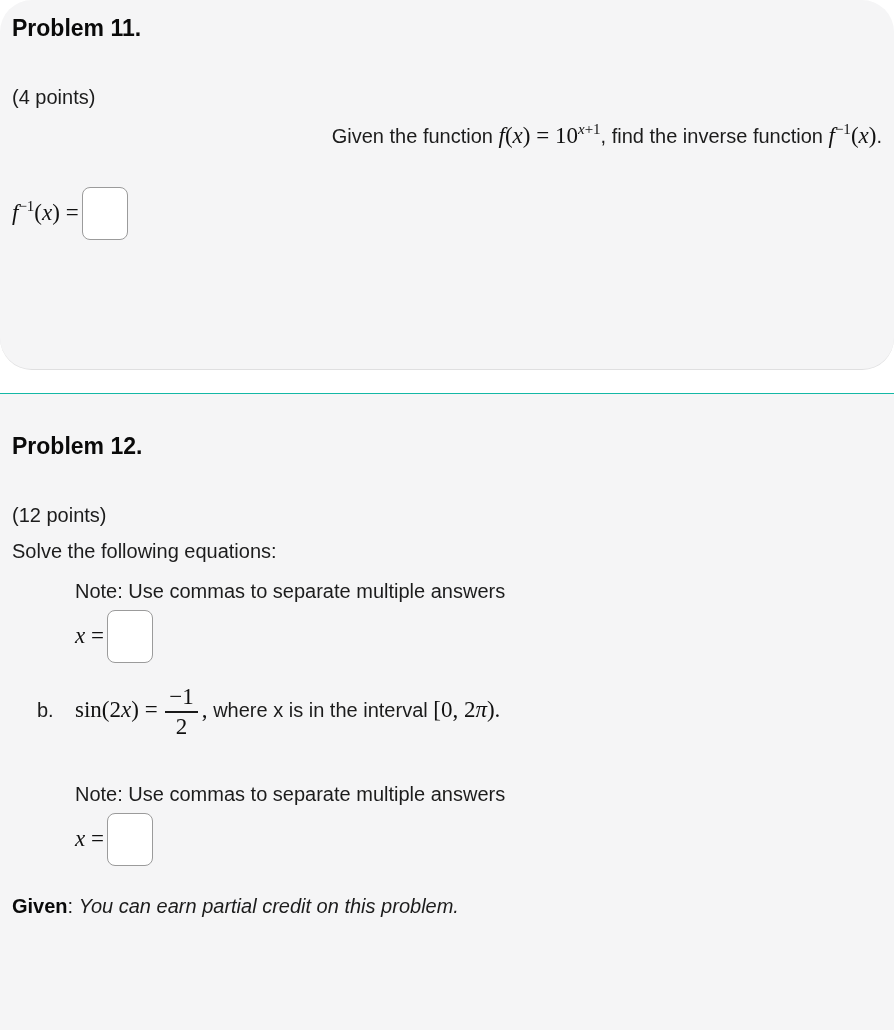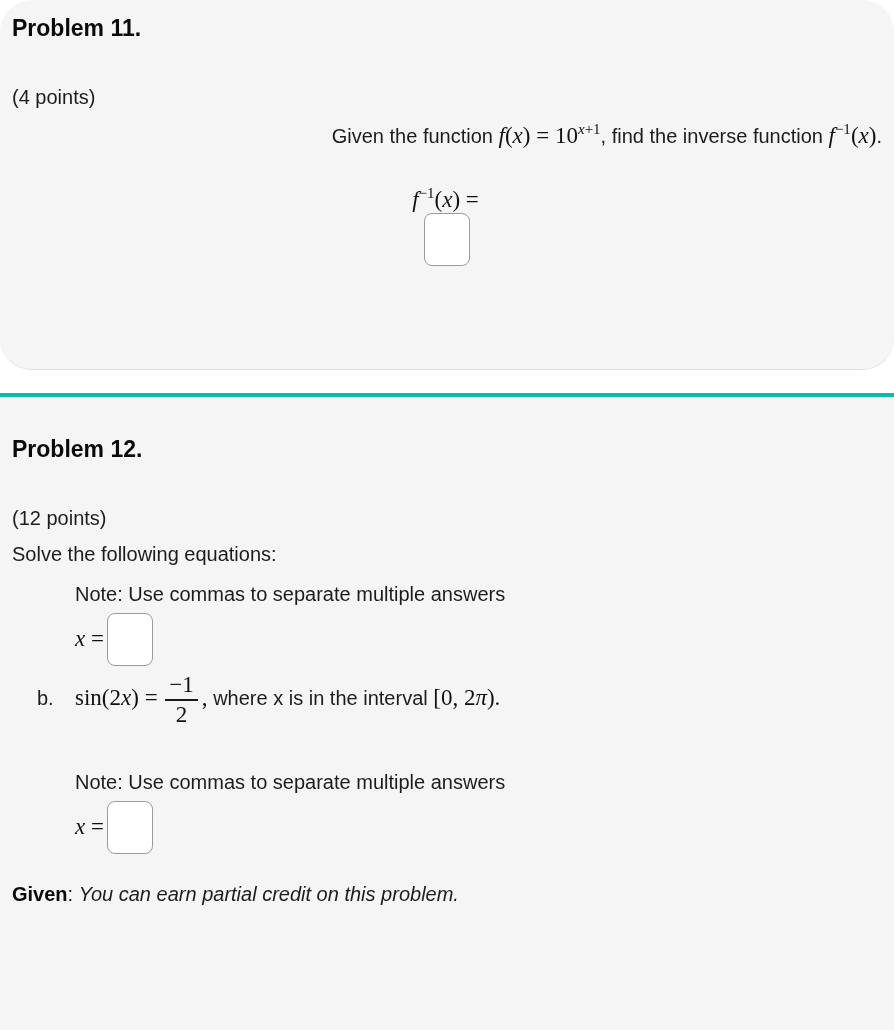--- a/index.html
+++ b/index.html
@@ -10,21 +10,21 @@
     font-family: "Liberation Sans", sans-serif;
     color: #222;
   }
   .card {
     background: #f5f5f6;
     padding: 14px 12px 10px 12px;
     width: 894px;
   }
   .card.p11 { height: 370px; border-bottom: 1px solid #dfdfe0; border-radius: 32px; }
   .separator { height: 23px; background: #ffffff; }
-  .card.p12 { height: 637px; border-top: 4px solid #14b8a6; padding-top: 38px; }
+  .card.p12 { height: 637px; border-top: 1px solid #14b8a6; padding-top: 38px; }
 
   h2.problem-title {
     font-size: 23px; font-weight: bold; color: #0a0a0a;
     margin: 0 0 40px 0; line-height: 1.25;
   }
   .points { font-size: 20px; margin: 0 0 6px 0; line-height: 1.45; color: #1c1c1c; }
   .statement { font-size: 20px; margin: 0; line-height: 1.6; color: #1c1c1c; text-align: right; }
 
   .math { font-family: "Liberation Serif", serif; font-size: 23px; color: #111; }
   .math .v { font-style: italic; }
@@ -41,27 +41,27 @@
 
   .answer-row { display: flex; align-items: center; }
   .answer-row .math { margin-right: 3px; }
   .answer-box {
     width: 46px; height: 53px;
     border: 1.5px solid #9b9b9b; border-radius: 8px;
     background: #ffffff;
     font-family: "Liberation Sans", sans-serif; font-size: 20px;
     padding: 2px 4px; outline: none;
   }
-  .p11 .answer-row { margin-top: 32px; flex-direction: column; }
+  .p11 .answer-row { margin-top: 32px; }
 
   .intro-line { font-size: 20px; margin: 0 0 10px 0; line-height: 1.5; color: #1c1c1c; }
   .part { padding-left: 25px; font-size: 20px; line-height: 1.5; color: #1c1c1c; }
   .part-label { display: inline-block; width: 38px; font-size: 20px; color: #1c1c1c; }
   .part.a { margin-bottom: 30px; }
-  .part.b { margin-top: 6px; margin-bottom: 38px; }
+  .part.b { margin-top: 21px; margin-bottom: 38px; }
   .note-line { font-size: 20px; margin: 0 0 4px 63px; line-height: 1.5; color: #1c1c1c; }
   .indent { margin-left: 63px; }
   .answer-row.mid { margin-bottom: 4px; }
 
   .footer-note { font-size: 20px; margin: 26px 0 0 0; line-height: 1.4; color: #1c1c1c; }
   .footer-note .lbl { font-weight: bold; color: #0a0a0a; }
   .footer-note .itl { font-style: italic; }
 </style>
 </head>
 <body>

